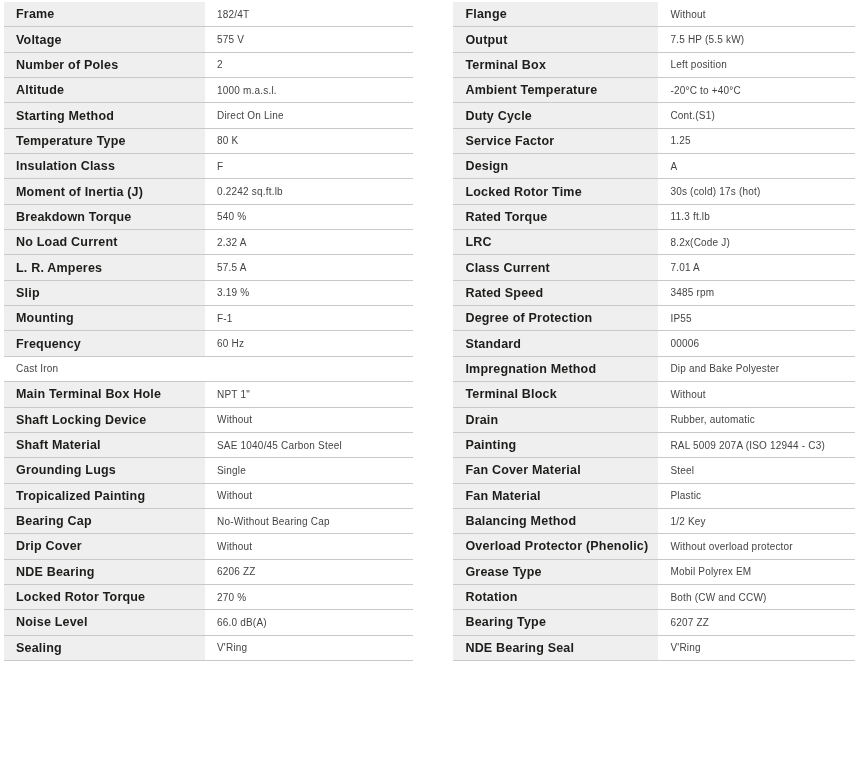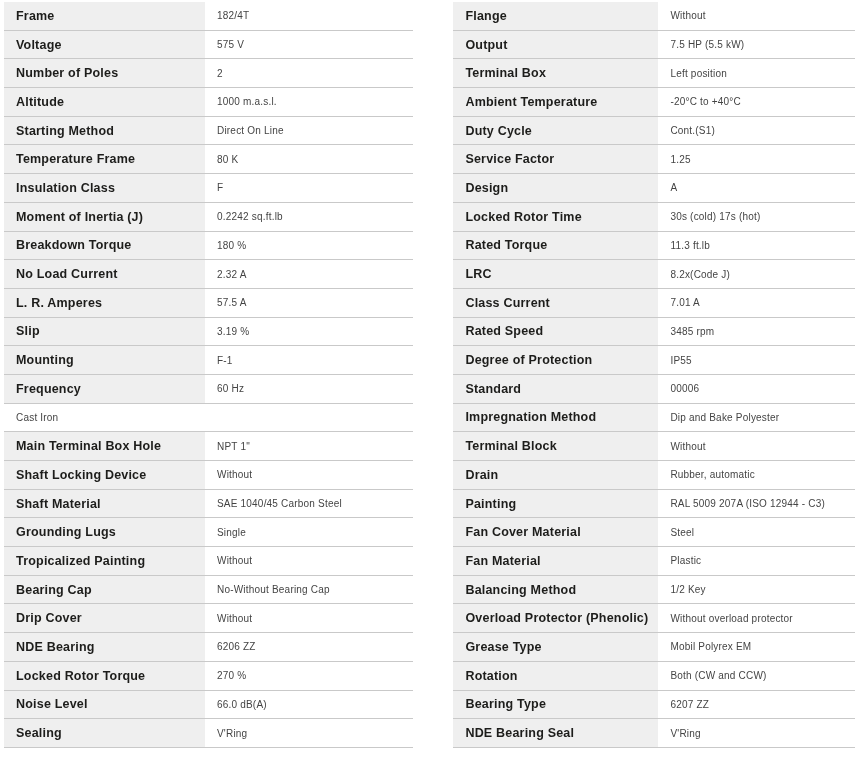--- a/index.html
+++ b/index.html
@@ -3,21 +3,21 @@
 <meta charset="utf-8">
 <style>
   html, body {
     margin: 0;
     padding: 0;
     background: #ffffff;
     font-family: "Liberation Sans", sans-serif;
   }
   .page {
     width: 859px;
-    height: 748px;
+    height: 661px;
     box-sizing: border-box;
     padding: 2px 4px 0 4px;
     display: flex;
     gap: 19px;
     background: #ffffff;
   }
   .spec-table {
     display: flex;
     flex-direction: column;
   }
@@ -99,21 +99,21 @@
       <div class="spec-row">
         <div class="cell-label">
           <span>Starting Method</span>
         </div>
         <div class="cell-value">
           <span>Direct On Line</span>
         </div>
       </div>
       <div class="spec-row">
         <div class="cell-label">
-          <span>Temperature Frame</span>
+          <span>Temperature Type</span>
         </div>
         <div class="cell-value">
           <span>80 K</span>
         </div>
       </div>
       <div class="spec-row">
         <div class="cell-label">
           <span>Insulation Class</span>
         </div>
         <div class="cell-value">
@@ -126,21 +126,21 @@
         </div>
         <div class="cell-value">
           <span>0.2242 sq.ft.lb</span>
         </div>
       </div>
       <div class="spec-row">
         <div class="cell-label">
           <span>Breakdown Torque</span>
         </div>
         <div class="cell-value">
-          <span>180 %</span>
+          <span>540 %</span>
         </div>
       </div>
       <div class="spec-row">
         <div class="cell-label">
           <span>No Load Current</span>
         </div>
         <div class="cell-value">
           <span>2.32 A</span>
         </div>
       </div>

